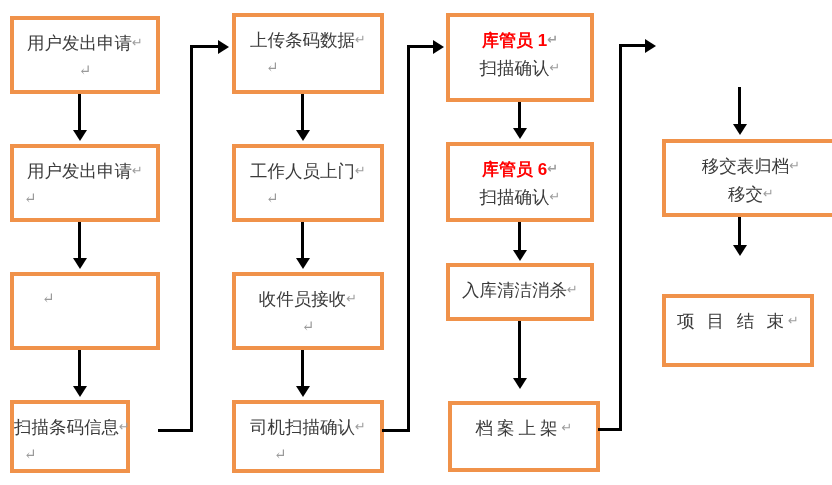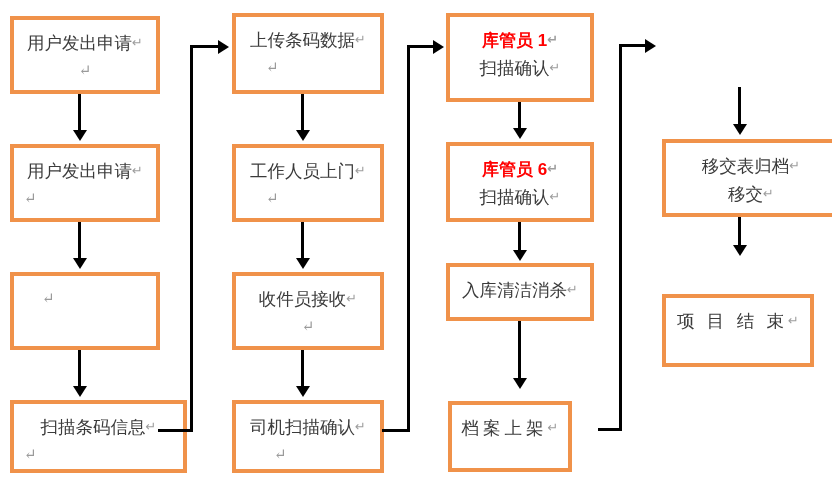--- a/index.html
+++ b/index.html
@@ -83,21 +83,21 @@
 
   <div class="node" style="left:10px;top:144px;width:150px;height:78px;">
     <span class="line"><span>用户发出申请</span><span class="pmark">↵</span></span>
     <span class="line pilcrow" style="text-align:left;padding-left:10px;">↵</span>
   </div>
 
   <div class="node" style="left:10px;top:272px;width:150px;height:78px;">
     <span class="line pilcrow" style="text-align:left;padding-left:28px;">↵</span>
   </div>
 
-  <div class="node" style="left:10px;top:400px;width:177px;height:73px;">
+  <div class="node" style="left:10px;top:400px;width:120px;height:73px;">
     <span class="line"><span>扫描条码信息</span><span class="pmark">↵</span></span>
     <span class="line pilcrow" style="text-align:left;padding-left:10px;">↵</span>
   </div>
 
   <div class="node" style="left:232px;top:13px;width:152px;height:81px;">
     <span class="line"><span>上传条码数据</span><span class="pmark">↵</span></span>
     <span class="line pilcrow" style="text-align:left;padding-left:30px;">↵</span>
   </div>
 
   <div class="node" style="left:232px;top:144px;width:152px;height:78px;">
@@ -122,21 +122,21 @@
 
   <div class="node" style="left:446px;top:142px;width:148px;height:80px;">
     <span class="line red"><span>库管员 6</span><span class="pmark">↵</span></span>
     <span class="line"><span>扫描确认</span><span class="pmark">↵</span></span>
   </div>
 
   <div class="node" style="left:446px;top:263px;width:148px;height:58px;">
     <span class="line"><span>入库清洁消杀</span><span class="pmark">↵</span></span>
   </div>
 
-  <div class="node" style="left:448px;top:401px;width:124px;height:71px;">
+  <div class="node" style="left:448px;top:401px;width:152px;height:71px;">
     <span class="line spaced"><span>档案上架</span><span class="pmark" style="letter-spacing:0;">↵</span></span>
   </div>
 
 
   <div class="node" style="left:662px;top:139px;width:178px;height:78px;">
     <span class="line"><span>移交表归档</span><span class="pmark">↵</span></span>
     <span class="line"><span>移交</span><span class="pmark">↵</span></span>
   </div>
 
   <div class="node" style="left:662px;top:258px;width:152px;height:73px;margin-top:36px;">

